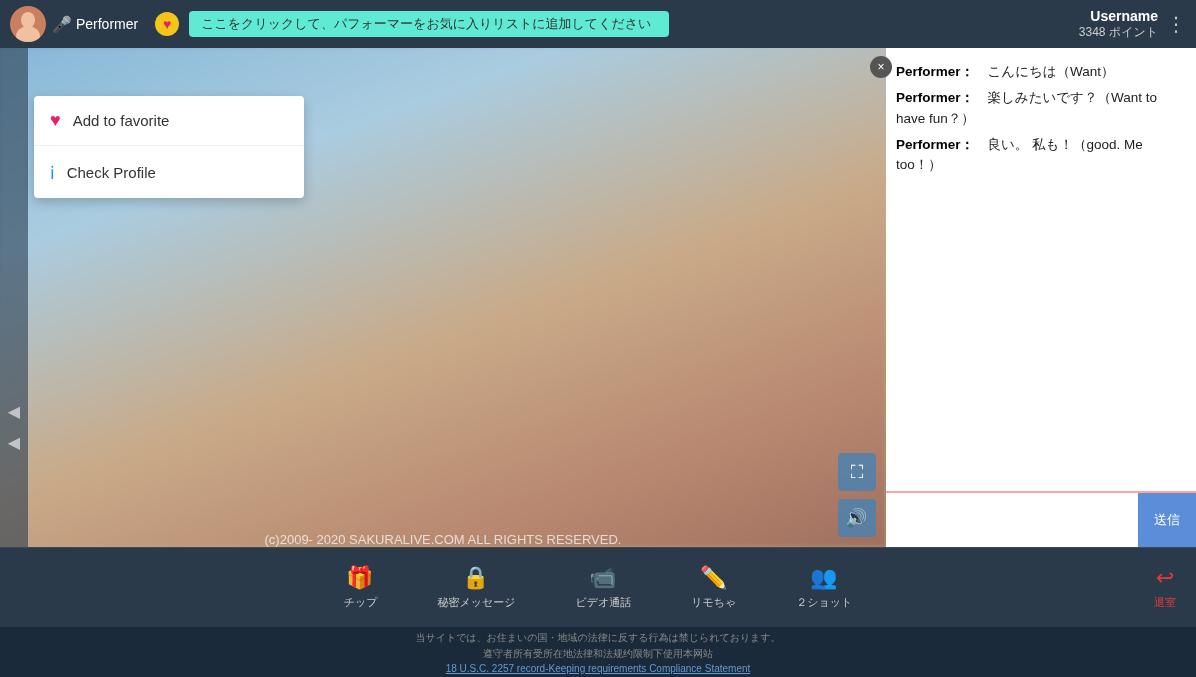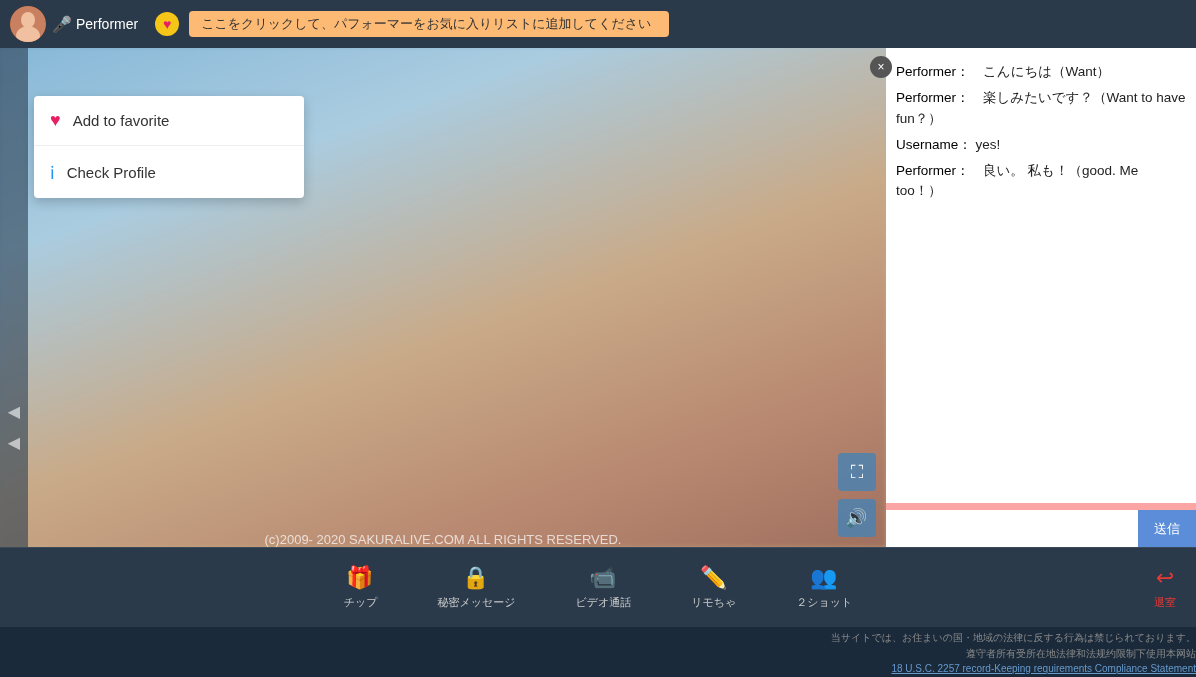--- a/index.html
+++ b/index.html
@@ -27,21 +27,21 @@
     .heart-badge {
       background: #f5c518;
       border-radius: 50%;
       width: 24px; height: 24px;
       display: flex; align-items: center; justify-content: center;
       margin-right: 10px;
       cursor: pointer;
     }
     .heart-badge span { color: #e91e63; font-size: 14px; }
     .tooltip-banner {
-      background: #fdba74;
+      background: #5eead4;
       color: #333;
       font-size: 13px;
       padding: 4px 12px;
       border-radius: 4px;
       flex: 1;
       max-width: 480px;
     }
     .header-right {
       margin-left: auto;
       display: flex;
@@ -144,26 +144,26 @@
       z-index: 10;
     }
     .chat-messages {
       flex: 1;
       padding: 14px 10px;
       overflow-y: auto;
       font-size: 13.5px;
       line-height: 1.5;
     }
     .chat-msg { margin-bottom: 6px; }
-    .chat-msg .sender { font-weight: normal; }
+    .chat-msg .sender { font-weight: bold; }
     .chat-msg .text { color: #222; }
     .chat-input-area {
       display: flex;
-      border-top: 7px solid #fca5a5;
-      height: 44px;
+      border-top: 2px solid #fca5a5;
+      height: 56px;
     }
     .chat-input {
       flex: 1;
       border: none;
       padding: 0 10px;
       font-size: 13px;
       outline: none;
     }
     .chat-send-btn {
       background: #5b8dd9;
@@ -195,21 +195,21 @@
     .toolbar-item .t-icon { font-size: 22px; }
     .toolbar-item .t-label { font-size: 11px; text-align: right; }
     .toolbar-item.exit-item { color: #e53935; }
 
     
     .footer {
       background: #1a2a3a;
       height: 50px;
       display: flex;
       flex-direction: column;
-      align-items: flex-end;
+      align-items: center;
       justify-content: center;
       gap: 2px;
     }
     .footer-line { font-size: 10px; color: #888; text-align: center; }
     .footer-link { font-size: 10px; color: #6699cc; text-decoration: underline; cursor: pointer; }
 
     
     .chat-messages::-webkit-scrollbar { width: 6px; }
     .chat-messages::-webkit-scrollbar-track { background: #f1f1f1; }
     .chat-messages::-webkit-scrollbar-thumb { background: #ccc; }
@@ -249,20 +249,27 @@
       <ellipse cx="18" cy="14" rx="7" ry="8" fill="#f0c0a0"></ellipse>
       <ellipse cx="18" cy="30" rx="12" ry="10" fill="#f0c0a0"></ellipse>
     </svg>
   </div>
   <span class="mic-icon">🎤</span>
   <span class="performer-name">Performer</span>
   <div class="heart-badge">
     <span>♥</span>
   </div>
   <div class="tooltip-banner">ここをクリックして、パフォーマーをお気に入りリストに追加してください</div>
+  <div class="header-right">
+    <div class="username-block">
+      <div class="username-text">Username</div>
+      <div class="points-text">3348 ポイント</div>
+    </div>
+    <span class="more-icon">⋮</span>
+  </div>
 </div>
 
 <div class="main-area">
 
   <div class="video-area">
     <div class="video-figure"></div>
 
     <div class="left-strip">
       <span class="strip-arrow">◀</span>
       <span class="strip-arrow">◀</span>
@@ -293,21 +300,20 @@
 
   <div class="chat-panel">
     <button class="chat-close-btn">
       <span>×</span>
     </button>
 
     <div class="chat-messages">
 
     <div class="chat-msg"><span class="sender">Performer：</span><span class="text">　こんにちは（Want）</span></div>
         <div class="chat-msg"><span class="sender">Performer：</span><span class="text">　楽しみたいです？（Want to have fun？）</span></div>
-        <div class="chat-msg"><span class="sender">Username：</span><span class="text">  yes!</span></div>
         <div class="chat-msg"><span class="sender">Performer：</span><span class="text">　良い。 私も！（good. Me too！）</span></div>
       </div>
 
     <div class="chat-input-area">
       <input type="text" class="chat-input" style="">
       <button class="chat-send-btn">
         <span>送信</span>
       </button>
     </div>
   </div>

